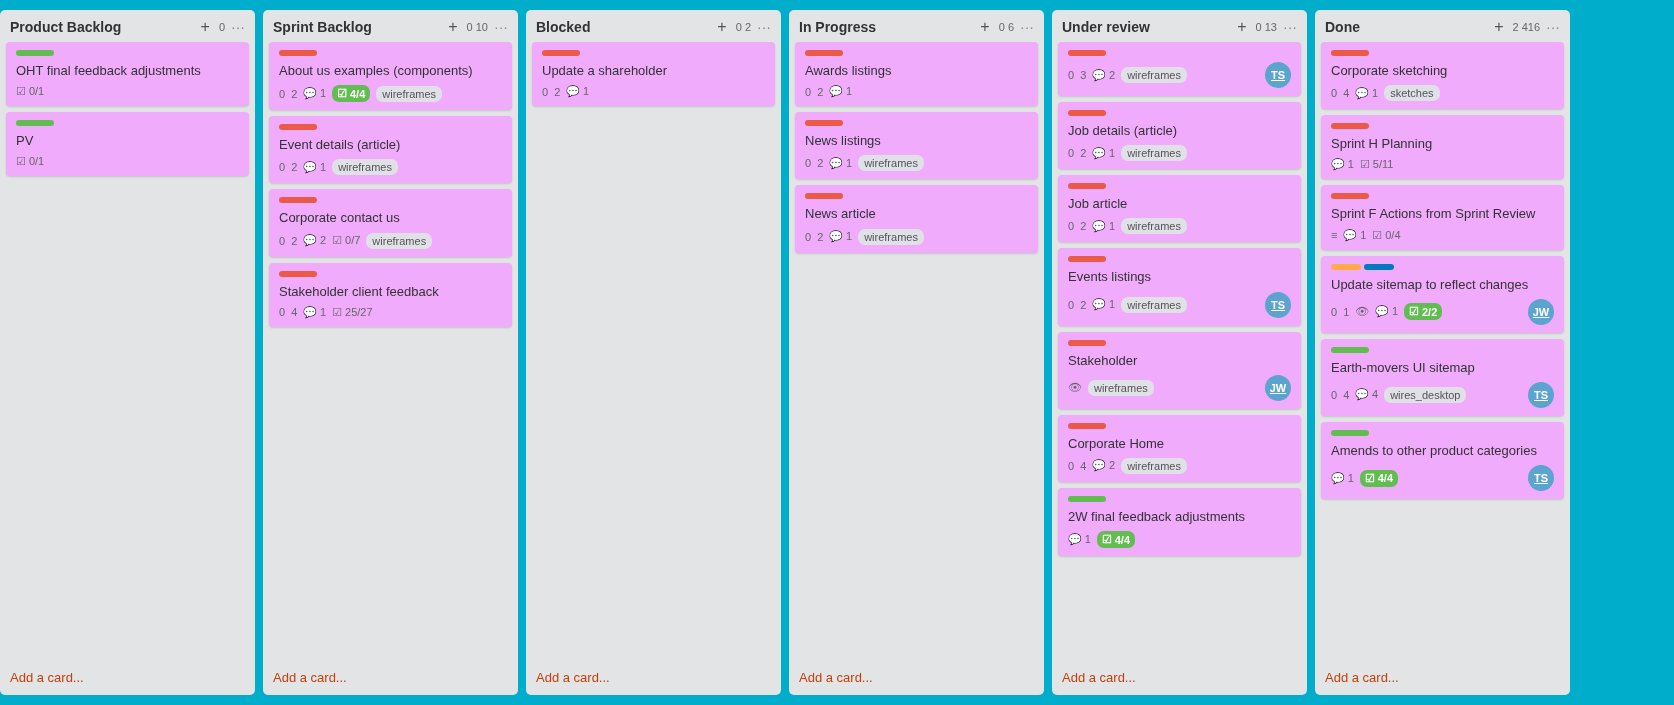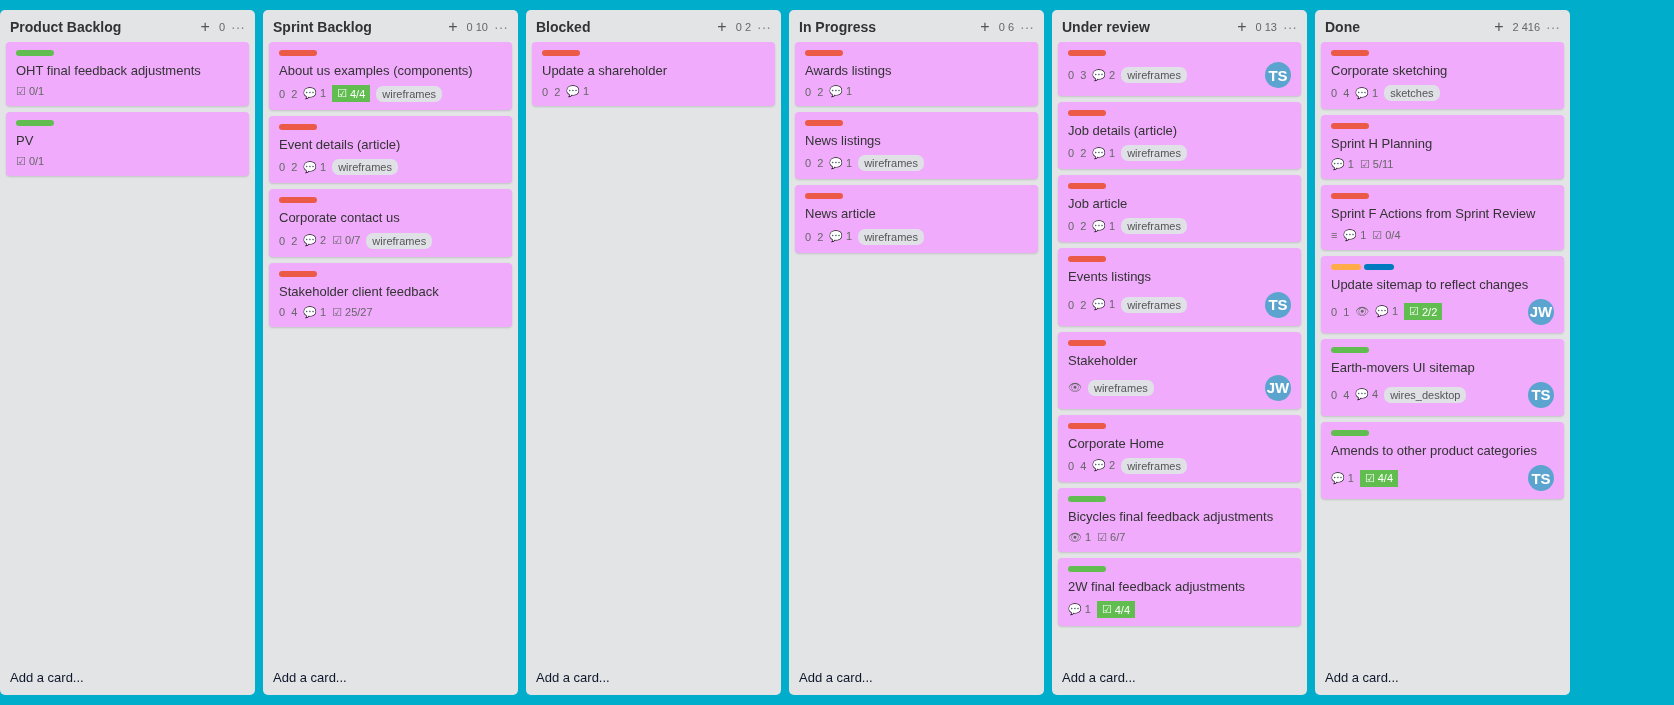--- a/index.html
+++ b/index.html
@@ -94,53 +94,54 @@
       color: #666;
     }
     .meta-item {
       display: flex;
       align-items: center;
       gap: 2px;
     }
     .badge {
       background: #61BD4F;
       color: #fff;
-      border-radius: 0;
+      border-radius: 7px;
       padding: 2px 5px;
       font-size: 11px;
-      font-weight: 400;
+      font-weight: 700;
       display: flex;
       align-items: center;
       gap: 3px;
       justify-content: flex-end;
     }
     .badge-icon::before { content: '☑'; font-size: 11px; }
     .tag {
       background: #DFE1E6;
       border-radius: 7px;
       padding: 2px 6px;
       font-size: 11px;
       color: #555;
     }
     .avatar {
       width: 26px;
       height: 26px;
       border-radius: 50%;
       background: #5BA4CF;
       color: #fff;
-      font-size: 15px;
+      font-size: 11px;
       font-weight: 700;
       display: flex;
       align-items: center;
       justify-content: center;
       margin-left: auto;
+      text-decoration: underline;
     }
     .add-card {
       padding: 6px 10px 10px;
-      color: #0f172a;
+      color: #c2410c;
       font-size: 13px;
       cursor: pointer;
       border-radius: 4px;
       flex-shrink: 0;
     }
     .multi-label {
       display: flex;
       gap: 3px;
       margin-bottom: 6px;
     }
@@ -351,28 +352,20 @@
           <div class="card-title">Corporate Home</div>
           <div class="card-meta">
             <span class="meta-item">0</span>
             <span class="meta-item">4</span>
             <span class="meta-item">💬 2</span>
             <span class="tag">wireframes</span>
           </div>
         </div>
         <div class="card">
           <div class="card-label label-green"></div>
-          <div class="card-title">Bicycles final feedback adjustments</div>
-          <div class="card-meta">
-            <span class="meta-item">👁 1</span>
-            <span class="meta-item">☑ 6/7</span>
-          </div>
-        </div>
-        <div class="card">
-          <div class="card-label label-green"></div>
           <div class="card-title">2W final feedback adjustments</div>
           <div class="card-meta">
             <span class="meta-item">💬 1</span>
             <span class="badge"><span class="badge-icon"></span>4/4</span>
           </div>
         </div>
       </div>
       <div class="add-card">Add a card...</div>
     </div>
     <div class="column">

